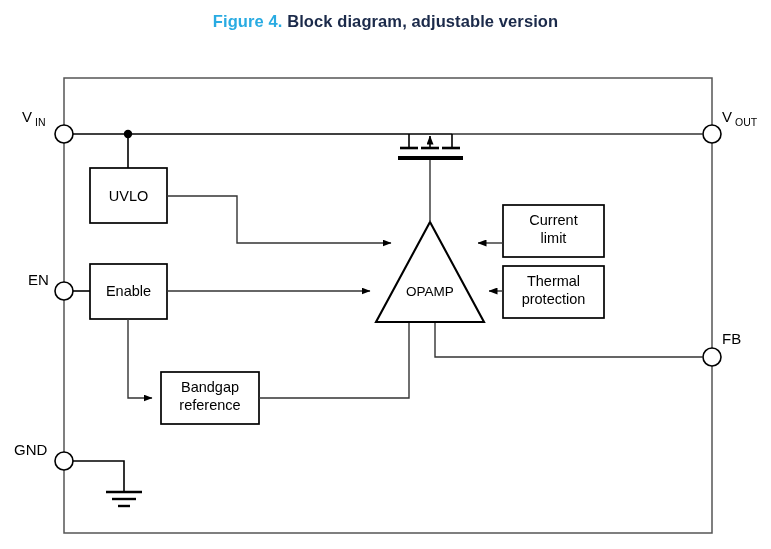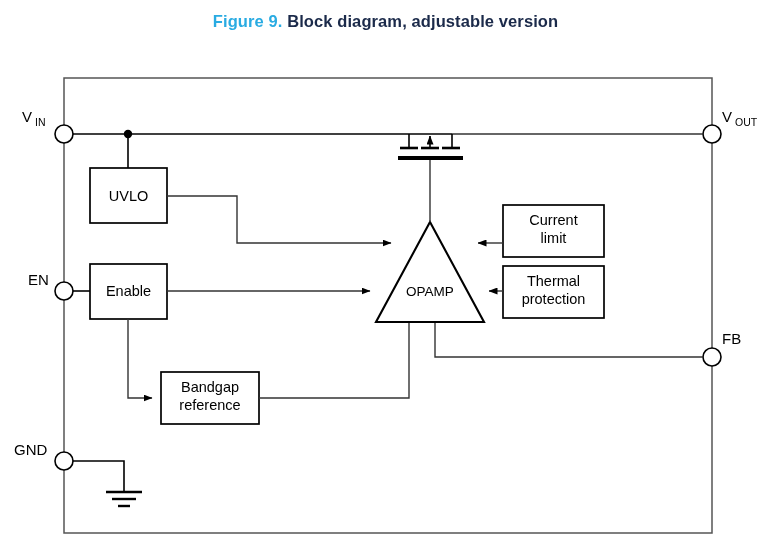--- a/index.html
+++ b/index.html
@@ -99,21 +99,21 @@
   .gnd-bar {
     stroke: #000000;
     stroke-width: 2.4;
     fill: none;
   }
 </style>
 </head>
 <body>
 
 <div id="figure-caption">
-  <span class="fig-num">Figure 9.</span>
+  <span class="fig-num">Figure 4.</span>
   <span class="fig-title">Block diagram, adjustable version</span>
 </div>
 
 <svg id="diagram-canvas" width="771" height="549" viewBox="0 0 771 549">
 
   <defs>
     <marker id="arrowhead" markerWidth="9" markerHeight="7" refX="8.5" refY="3.5" orient="auto" markerUnits="userSpaceOnUse">
       <polygon points="0 0, 9 3.5, 0 7" fill="#000000"></polygon>
     </marker>
     <marker id="arrowhead-left" markerWidth="9" markerHeight="7" refX="8.5" refY="3.5" orient="auto" markerUnits="userSpaceOnUse">

